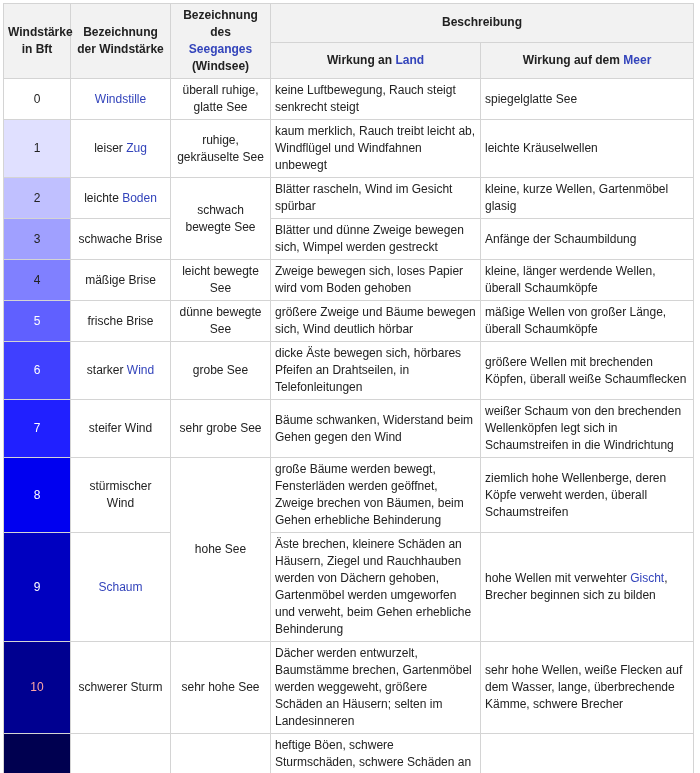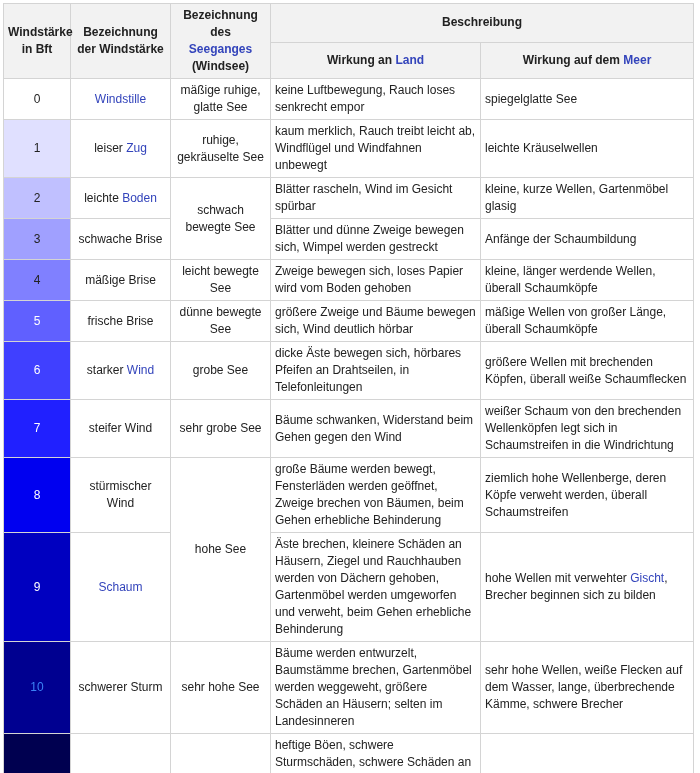--- a/index.html
+++ b/index.html
@@ -58,22 +58,22 @@
     </tr>
     <tr class="h2">
       <th><span>Wirkung an</span> <a class="lnk" href="#">Land</a></th>
       <th><span>Wirkung auf dem</span> <a class="lnk" href="#">Meer</a></th>
     </tr>
   </thead>
   <tbody>
     <tr style="height:41px">
       <td class="bft light" style="background: rgb(255, 255, 255);">0</td>
       <td class="name"><a class="lnk" href="#">Windstille</a></td>
-      <td class="see">mäßige ruhige, glatte See</td>
-      <td class="land">keine Luftbewegung, Rauch loses senkrecht empor</td>
+      <td class="see">überall ruhige, glatte See</td>
+      <td class="land">keine Luftbewegung, Rauch steigt senkrecht steigt</td>
       <td class="meer">spiegelglatte See</td>
     </tr>
     <tr style="height:41px">
       <td class="bft light" style="background: rgb(224, 224, 255);">1</td>
       <td class="name"><span>leiser </span><a class="lnk" href="#">Zug</a></td>
       <td class="see">ruhige, gekräuselte See</td>
       <td class="land">kaum merklich, Rauch treibt leicht ab, Windflügel und Windfahnen unbewegt</td>
       <td class="meer">leichte Kräuselwellen</td>
     </tr>
     <tr style="height:22px">
@@ -124,24 +124,24 @@
       <td class="land">große Bäume werden bewegt, Fensterläden werden geöffnet, Zweige brechen von Bäumen, beim Gehen erhebliche Behinderung</td>
       <td class="meer">ziemlich hohe Wellenberge, deren Köpfe verweht werden, überall Schaumstreifen</td>
     </tr>
     <tr style="height:88px">
       <td class="bft dark" style="background: rgb(0, 0, 192); color: rgb(255, 255, 255);">9</td>
       <td class="name"><a class="lnk" href="#">Schaum</a></td>
       <td class="land">Äste brechen, kleinere Schäden an Häusern, Ziegel und Rauchhauben werden von Dächern gehoben, Gartenmöbel werden umgeworfen und verweht, beim Gehen erhebliche Behinderung</td>
       <td class="meer"><span>hohe Wellen mit verwehter </span><a class="lnk" href="#">Gischt</a><span>, Brecher beginnen sich zu bilden</span></td>
     </tr>
     <tr style="height:71px">
-      <td class="bft dark" style="background: rgb(0, 0, 144); color: #3b82f6;">10</td>
+      <td class="bft dark" style="background: rgb(0, 0, 144); color: #fca5a5;">10</td>
       <td class="name">schwerer Sturm</td>
       <td class="see">sehr hohe See</td>
-      <td class="land">Bäume werden entwurzelt, Baumstämme brechen, Gartenmöbel werden weggeweht, größere Schäden an Häusern; selten im Landesinneren</td>
+      <td class="land">Dächer werden entwurzelt, Baumstämme brechen, Gartenmöbel werden weggeweht, größere Schäden an Häusern; selten im Landesinneren</td>
       <td class="meer">sehr hohe Wellen, weiße Flecken auf dem Wasser, lange, überbrechende Kämme, schwere Brecher</td>
     </tr>
     <tr style="height:118px">
       <td class="bft dark" style="background: rgb(0, 0, 80); color: rgb(255, 255, 255);">11</td>
       <td class="name">orkanartiger Sturm</td>
       <td class="see" rowspan="2">außergewöhnlich schwere See</td>
       <td class="land"><span>heftige Böen, schwere Sturmschäden, schwere Schäden an Wäldern (</span><a class="lnk" href="#">Windbruch</a><span>), Dächer werden abgedeckt, Autos werden aus der Spur geworfen, dicke Mauern werden beschädigt, Gehen ist unmöglich; sehr selten im Landesinneren</span></td>
       <td class="meer">brüllende See, Wasser wird waagerecht weggeweht, starke Sichtverminderung</td>
     </tr>
 

